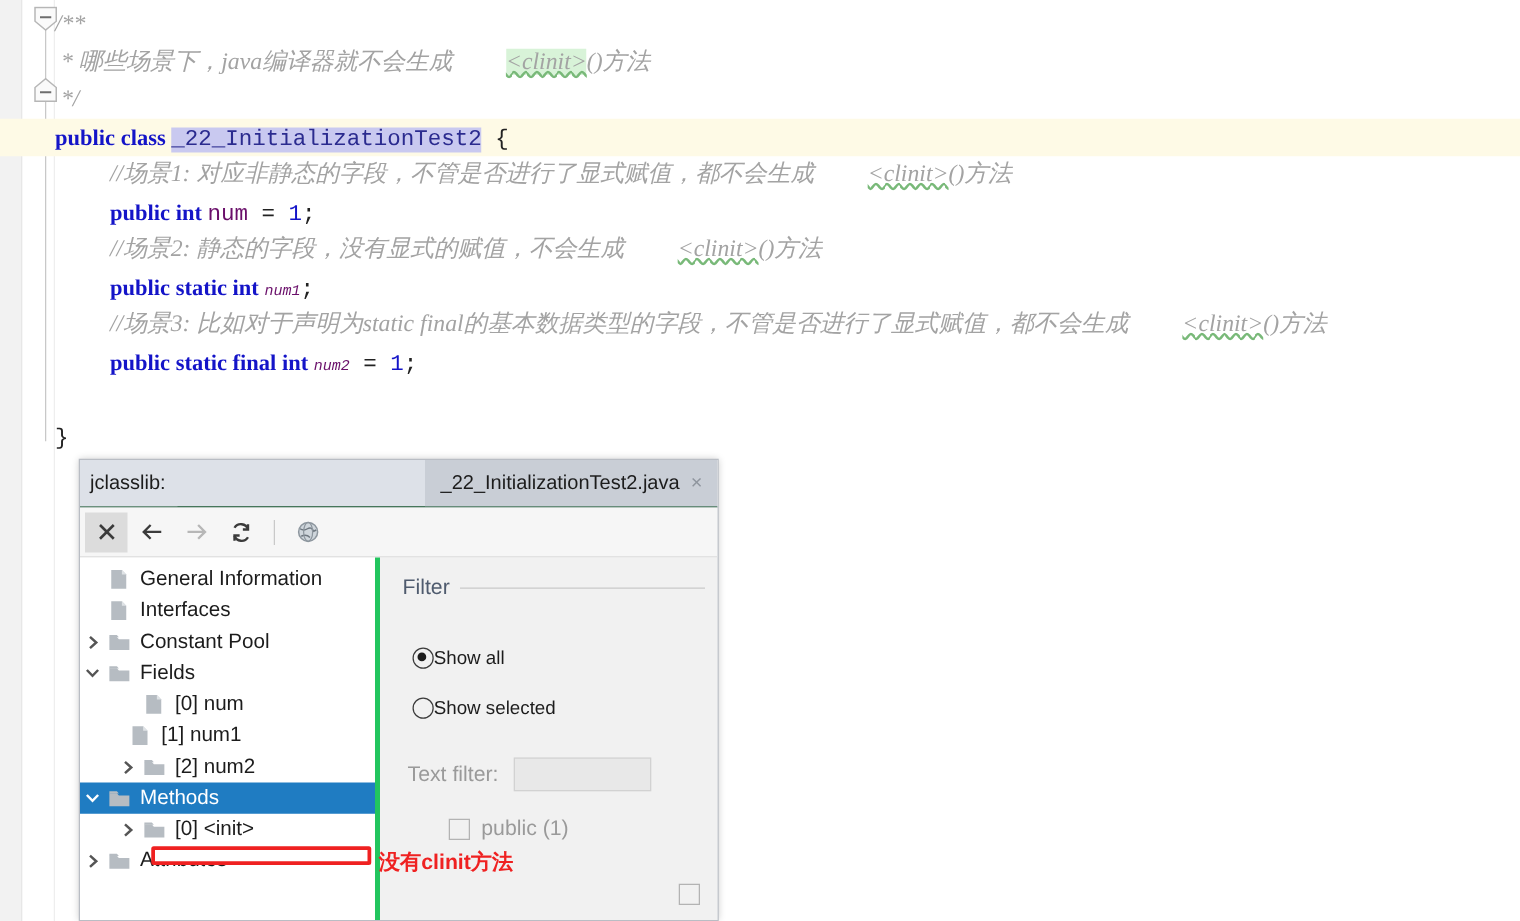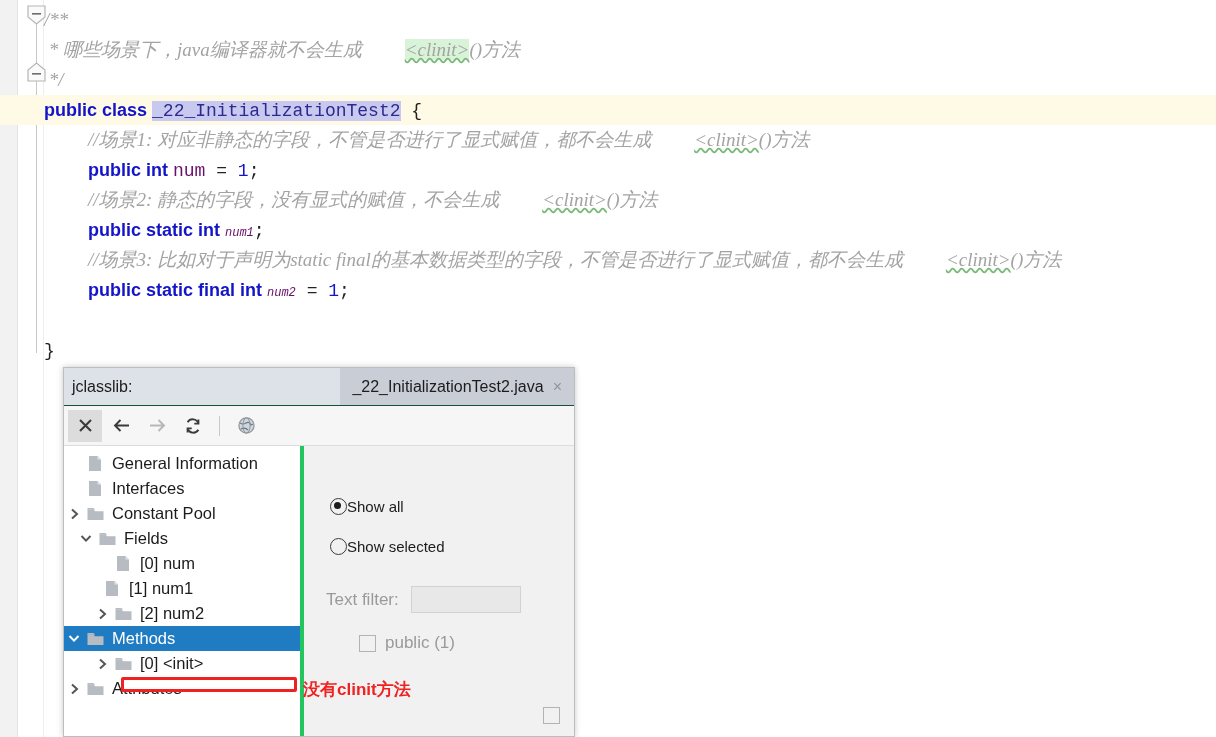--- a/index.html
+++ b/index.html
@@ -46,21 +46,21 @@
     position:absolute; left:0; top:0; width:1216px;
     font-family:"Liberation Serif", serif;
     font-size:19px;
   }
   .ln { position:absolute; left:44px; white-space:pre; line-height:30px; height:30px; }
 
   .cmt {
     color:#a3a3a3; font-style:italic;
     font-family:"Liberation Serif", serif;
   }
-  .kw { color:#1414c8; font-weight:bold; font-family:Liberation Sans, sans-serif; font-size:18px; }
+  .kw { color:#1414c8; font-weight:bold; font-family:Liberation Serif, serif; font-size:18px; }
   .plain { color:#222; font-family:"Liberation Mono", monospace; font-size:18px; }
   .fld { color:#6a0f6a; font-family:"Liberation Mono", monospace; font-size:18px; }
   .fld-i { color:#6a0f6a; font-style:italic; font-family:"Liberation Mono", monospace; font-size:12px; }
   .num { color:#1414c8; font-family:"Liberation Mono", monospace; font-size:18px; }
   .clsname {
     color:#2b2b8f; background:#c9c9f0;
     font-family:"Liberation Mono", monospace; font-size:18px;
   }
   .hl-green { background:#d8f3d8; }
   .squiggle {
@@ -294,21 +294,21 @@
             </svg>
           </span>
           <span class="ticon">
             <svg width="17" height="14" viewBox="0 0 17 14">
               <path d="M0.5 2.5 h6 l1.6 1.8 H16.5 V13 H0.5 Z" fill="#b6bcc2"></path>
               <path d="M0.5 1 h6 l1.6 1.8 H0.5 Z" fill="#b6bcc2"></path>
             </svg>
           </span>
           <span style="margin-left: 6px;">Constant Pool</span>
         </div>
-        <div class="tnode" style="padding-left: 12px;">
+        <div class="tnode" style="padding-left: 0px;">
           <span class="tw">
             <svg width="12" height="9" viewBox="0 0 12 9">
               <path d="M1.5 2 L6 6.6 L10.5 2" fill="none" stroke="currentColor" stroke-width="2"></path>
             </svg>
           </span>
           <span class="ticon">
             <svg width="17" height="14" viewBox="0 0 17 14">
               <path d="M0.5 2.5 h6 l1.6 1.8 H16.5 V13 H0.5 Z" fill="#b6bcc2"></path>
               <path d="M0.5 1 h6 l1.6 1.8 H0.5 Z" fill="#b6bcc2"></path>
             </svg>
@@ -387,20 +387,24 @@
             <svg width="17" height="14" viewBox="0 0 17 14">
               <path d="M0.5 2.5 h6 l1.6 1.8 H16.5 V13 H0.5 Z" fill="#b6bcc2"></path>
               <path d="M0.5 1 h6 l1.6 1.8 H0.5 Z" fill="#b6bcc2"></path>
             </svg>
           </span>
           <span style="margin-left: 6px;">Attributes</span>
         </div>
       </div>
 
     <div class="panel">
+      <div class="grp">
+        <span>Filter</span>
+        <span class="rule"></span>
+      </div>
 
       <div style="height:26px"></div>
 
       <div class="radio-row">
         <span class="radio on"></span>
         <span>Show all</span>
       </div>
       <div class="radio-row">
         <span class="radio"></span>
         <span>Show selected</span>

